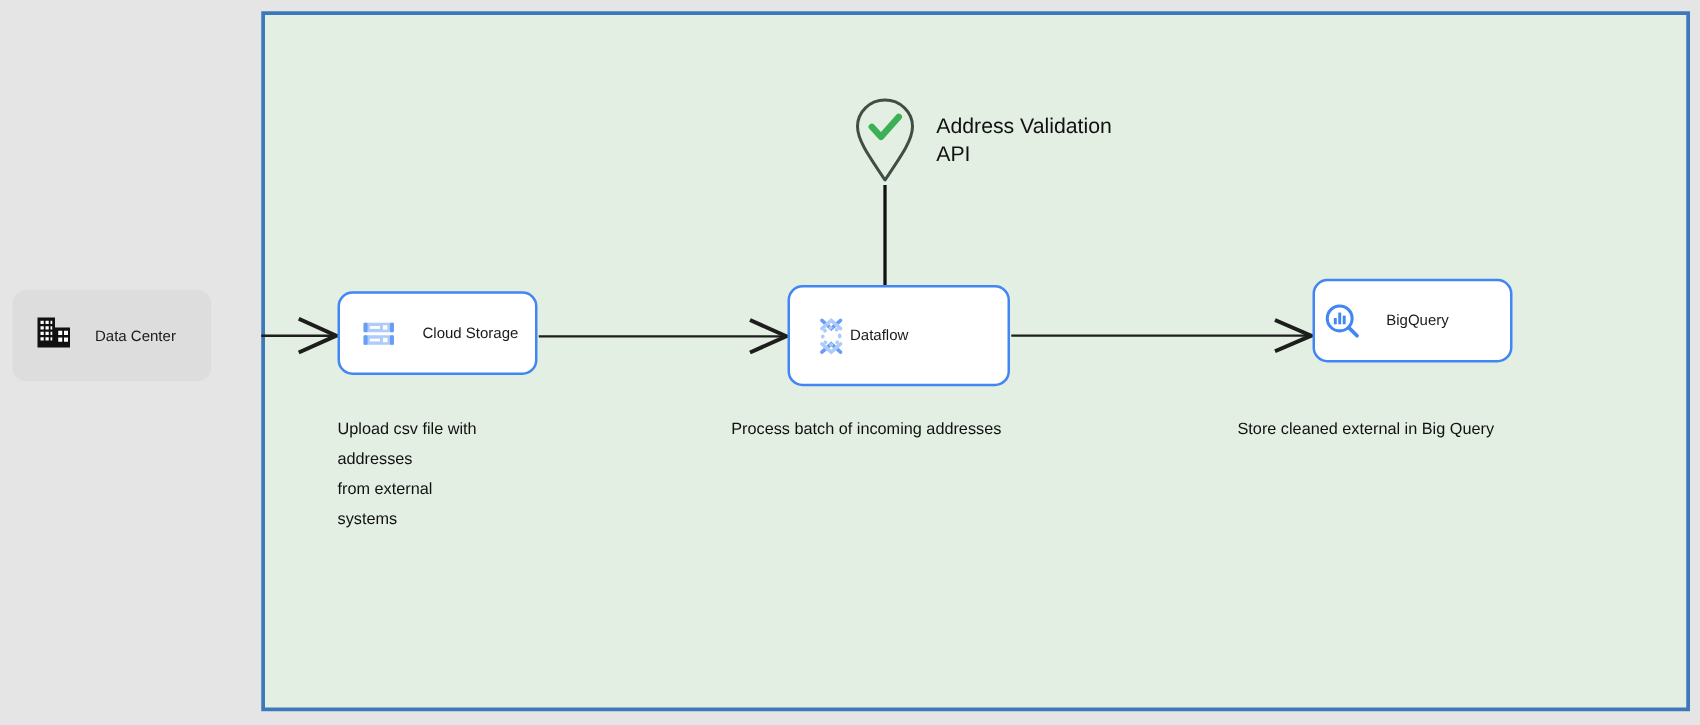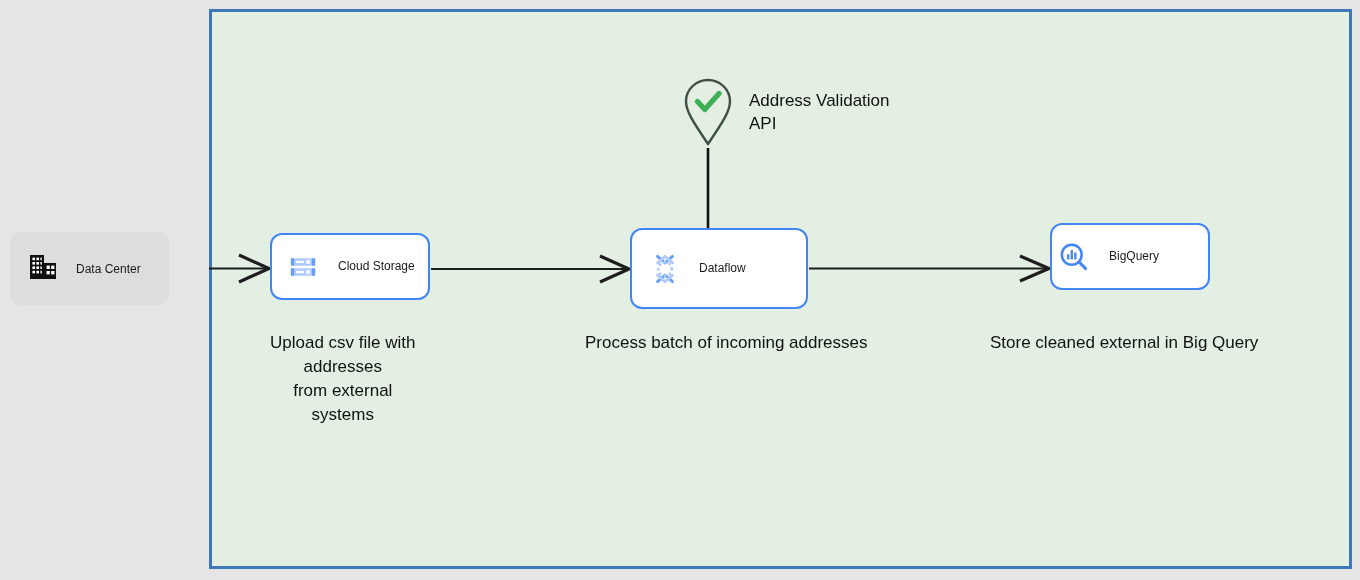--- a/index.html
+++ b/index.html
@@ -54,21 +54,21 @@
   #node-cloud-storage {
     left: 270px; top: 233px; width: 160px; height: 67px;
     padding-left: 17px;
   }
   #node-cloud-storage .node-label { margin-left: 21px; }
 
   #node-dataflow {
     left: 630px; top: 228px; width: 178px; height: 81px;
     padding-left: 18px;
   }
-  #node-dataflow .node-label { margin-left: 19px; }
+  #node-dataflow .node-label { }
 
   #node-bigquery {
     left: 1050px; top: 223px; width: 160px; height: 67px;
     padding-left: 7px;
   }
   #node-bigquery .node-label { margin-left: 20px; }
 
   
   #node-data-center {
     position: absolute;
@@ -102,25 +102,24 @@
     top: 89px;
     font-size: 17px;
     color: #111111;
     line-height: 23px;
     white-space: pre;
   }
 
   
   .caption {
     position: absolute;
-    font-size: 17px;
+    font-size: 13px;
     color: #111111;
     line-height: 24px;
     white-space: pre;
-    text-align: center;
   }
   #caption-upload   { left: 270px; top: 331px; }
   #caption-process  { left: 569px; top: 331px; margin-left: 16px; }
   #caption-store    { left: 990px; top: 331px; }
 
   
   #connectors {
     position: absolute;
     left: 0; top: 0;
     width: 1360px;

